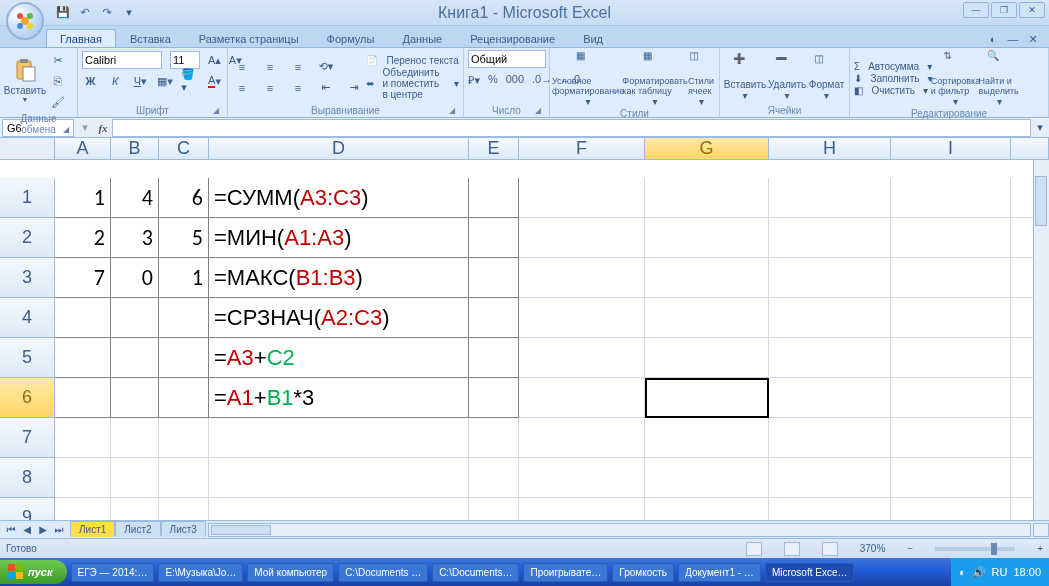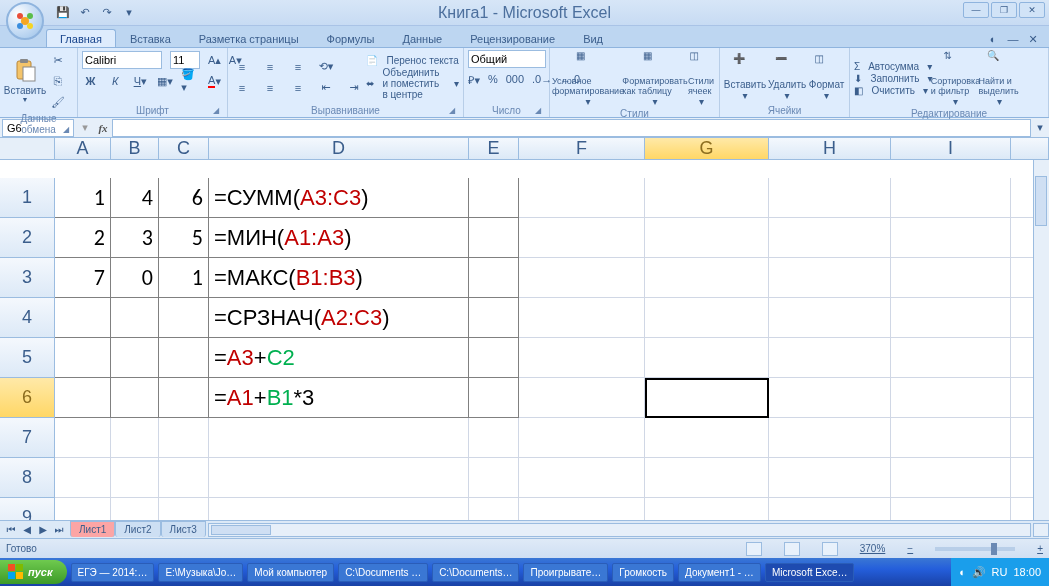--- a/index.html
+++ b/index.html
@@ -54,29 +54,29 @@
 .cell { border-right:1px solid #d0d7e5; border-bottom:1px solid #d0d7e5; font-size:22px; padding:2px 5px; display:flex; align-items:center; font-family: Calibri, sans-serif; color:#000;}
 .cell.num { justify-content:flex-end; }
 .cell.bthick { border-right:1px solid #808080; border-bottom:1px solid #808080; }
 .cell.selcell { border:2px solid #000; padding:0 3px;}
 .r-red{color:#c00000;} .r-grn{color:#00b050;} .r-blk{color:#000;}
 
 
 .sheet-bar { height:18px; background:#dce9f7; border-top:1px solid #9bbce0; display:flex; align-items:center; font-size:10px; color:#3b5e8c;}
 .sheet-nav { display:flex; gap:2px; padding:0 4px;}
 .sheet-nav div{width:14px;text-align:center;}
-.sheet-tab { padding:2px 8px; background:#fca5a5; border:1px solid #9bbce0; border-bottom:none; border-radius:0 0 3px 3px; margin-top:-1px;}
+.sheet-tab { padding:2px 8px; background:#fde047; border:1px solid #9bbce0; border-bottom:none; border-radius:0 0 3px 3px; margin-top:-1px;}
 .sheet-tab.inactive { background:#cddff3;}
 .hscroll { flex:1; height:14px; background:#e6eff9; border:1px solid #9bbce0; margin:0 2px; position:relative;}
 .hscroll .thumb{position:absolute;left:2px;top:1px;width:60px;height:10px;background:#cfdff3;border:1px solid #9bbce0;}
 .vscroll-ph{width:16px;height:14px;background:#e6eff9;border:1px solid #9bbce0;}
 
 
 .status { height:20px; background:linear-gradient(#dfeaf7,#cfdff3); border-top:1px solid #9bbce0; display:flex; align-items:center; font-size:10px; color:#3b5e8c; padding:0 6px;}
-.status .right{margin-left:auto;display:flex;align-items:center;gap:22px;text-decoration:underline;}
+.status .right{margin-left:auto;display:flex;align-items:center;gap:22px;}
 .zoom-slider{width:80px;height:4px;background:#b8cee8;position:relative;}
 .zoom-slider .th{position:absolute;left:70%;top:-4px;width:6px;height:12px;background:#6a89b4;}
 .viewbtn{width:16px;height:14px;border:1px solid #9bbce0;background:#e8f1fb;}
 
 
 .taskbar { height:28px; background:linear-gradient(#3a77d4,#245edb 40%,#1941a5); display:flex; align-items:center; font-size:11px; color:#fff;}
 .start { background:linear-gradient(#6fca4f,#3c9a27); padding:4px 14px 4px 8px; border-radius:0 12px 12px 0; font-style:italic; font-weight:bold; display:flex;align-items:center;gap:4px;}
 .task-btn { background:#3a77d4; border:1px solid #2a5db8; padding:3px 6px; margin-left:4px; border-radius:2px; font-size:10px; max-width:90px; white-space:nowrap; overflow:hidden; text-overflow:ellipsis; display:flex;align-items:center;gap:3px;}
 .task-btn.active{background:#1e4bb0;}
 .tray { margin-left:auto; background:#1a9eeb; padding:3px 8px; display:flex; align-items:center; gap:6px; height:100%;}

